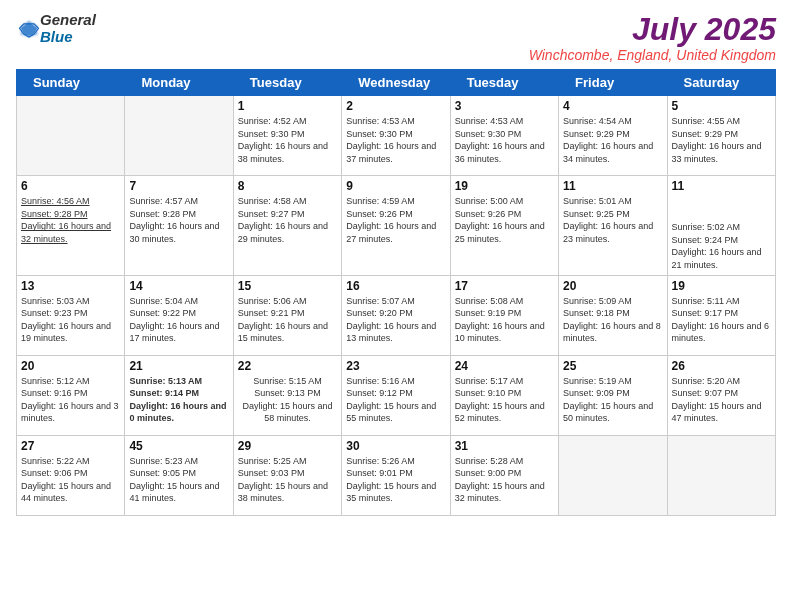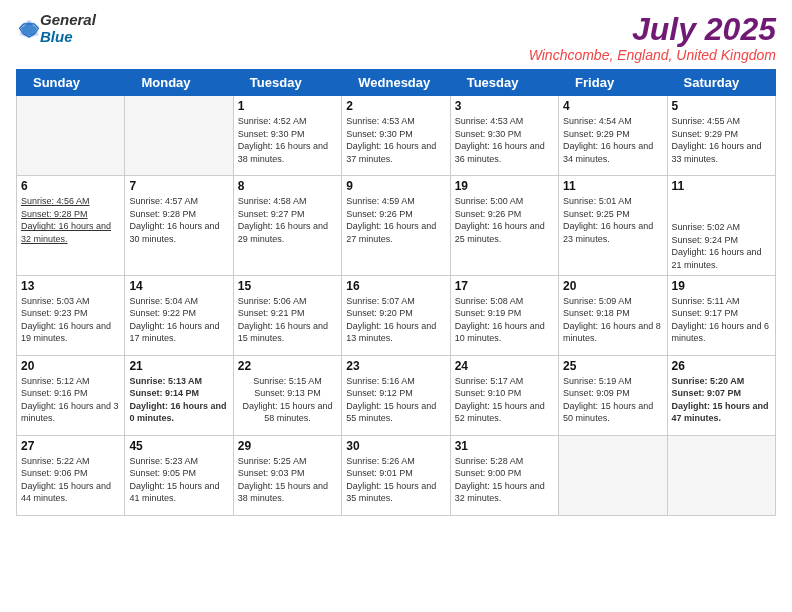--- a/index.html
+++ b/index.html
@@ -285,21 +285,21 @@
 Daylight: 15 hours and 52 minutes.</div>
           </td>
           <td>
             <span class="day-num">25</span>
             <div class="day-info" style="white-space: pre-line;">Sunrise: 5:19 AM
 Sunset: 9:09 PM
 Daylight: 15 hours and 50 minutes.</div>
           </td>
           <td>
             <span class="day-num">26</span>
-            <div class="day-info" style="white-space: pre-line; font-weight: bold;">Sunrise: 5:20 AM
+            <div class="day-info" style="white-space: pre-line;">Sunrise: 5:20 AM
 Sunset: 9:07 PM
 Daylight: 15 hours and 47 minutes.</div>
           </td>
         </tr>
         <tr>
           <td>
             <span class="day-num">27</span>
             <div class="day-info" style="white-space: pre-line;">Sunrise: 5:22 AM
 Sunset: 9:06 PM
 Daylight: 15 hours and 44 minutes.</div>

